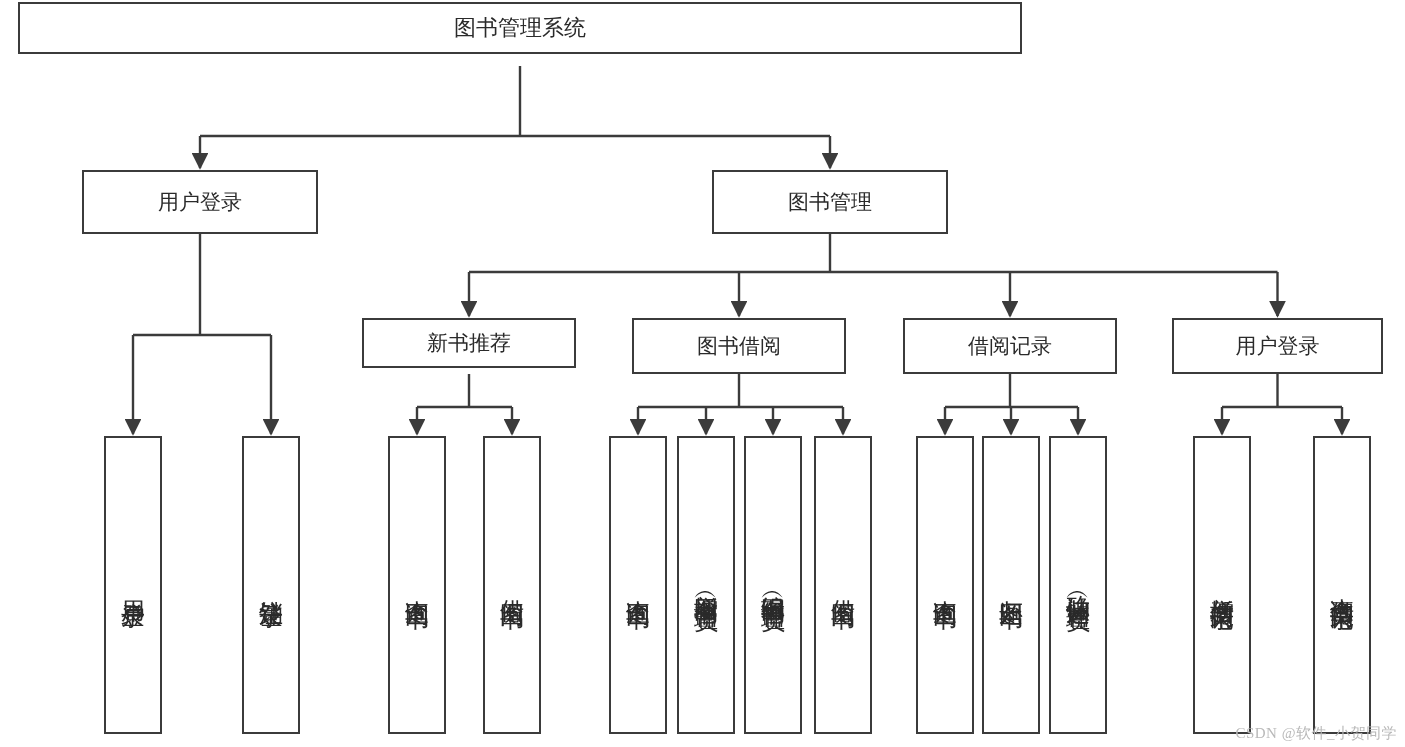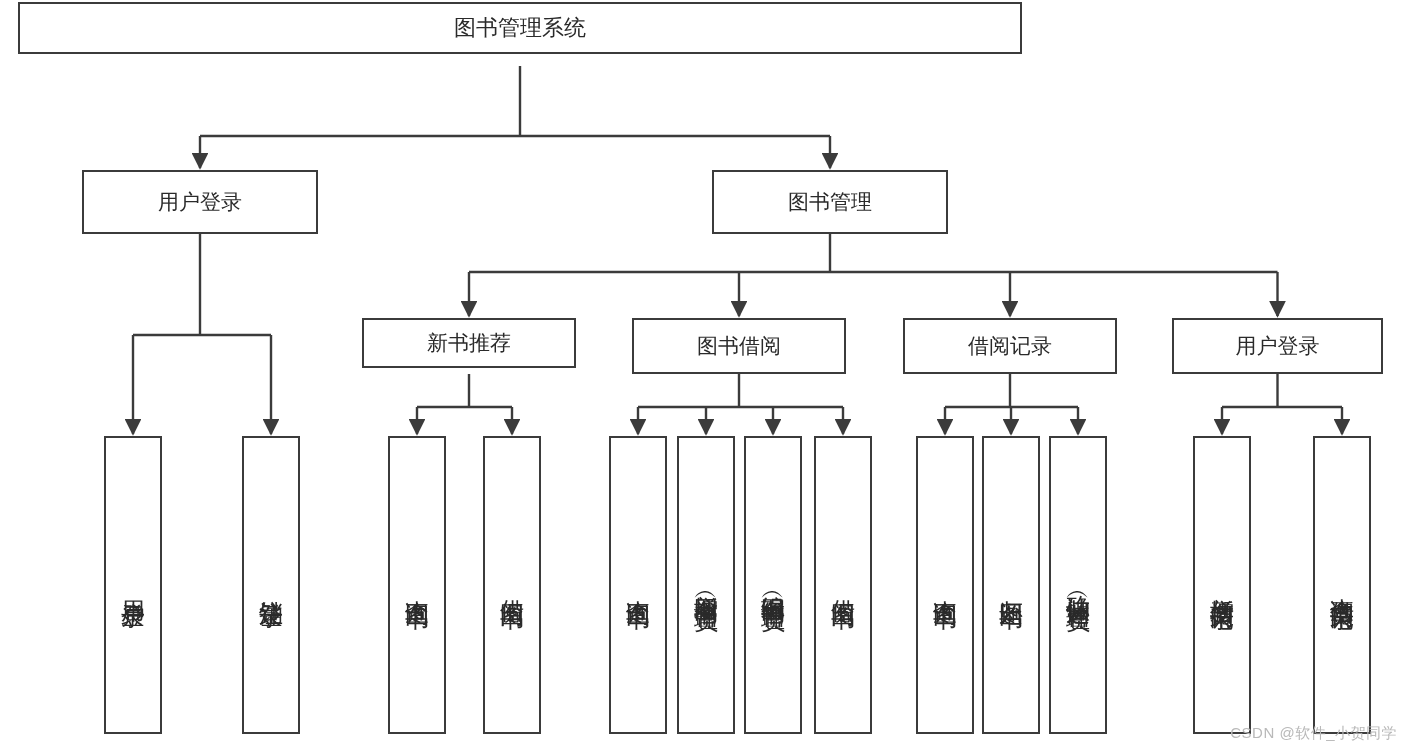--- a/index.html
+++ b/index.html
@@ -58,20 +58,21 @@
   }
   .watermark{
     position:absolute;
     right:8px;
     bottom:4px;
     font-size:15px;
     color:#b9b9b9;
     letter-spacing:0.5px;
     z-index:5;
     white-space:nowrap;
+    font-family:Liberation Serif, serif;
   }
 </style>
 </head>
 <body>
 
 <div id="canvas">
 
   <svg id="wires" viewBox="0 0 1405 747" xmlns="http://www.w3.org/2000/svg">
     <defs>
       <marker id="arrow" viewBox="0 0 10 10" refX="9" refY="5" markerWidth="7" markerHeight="7" orient="auto-start-reverse">

